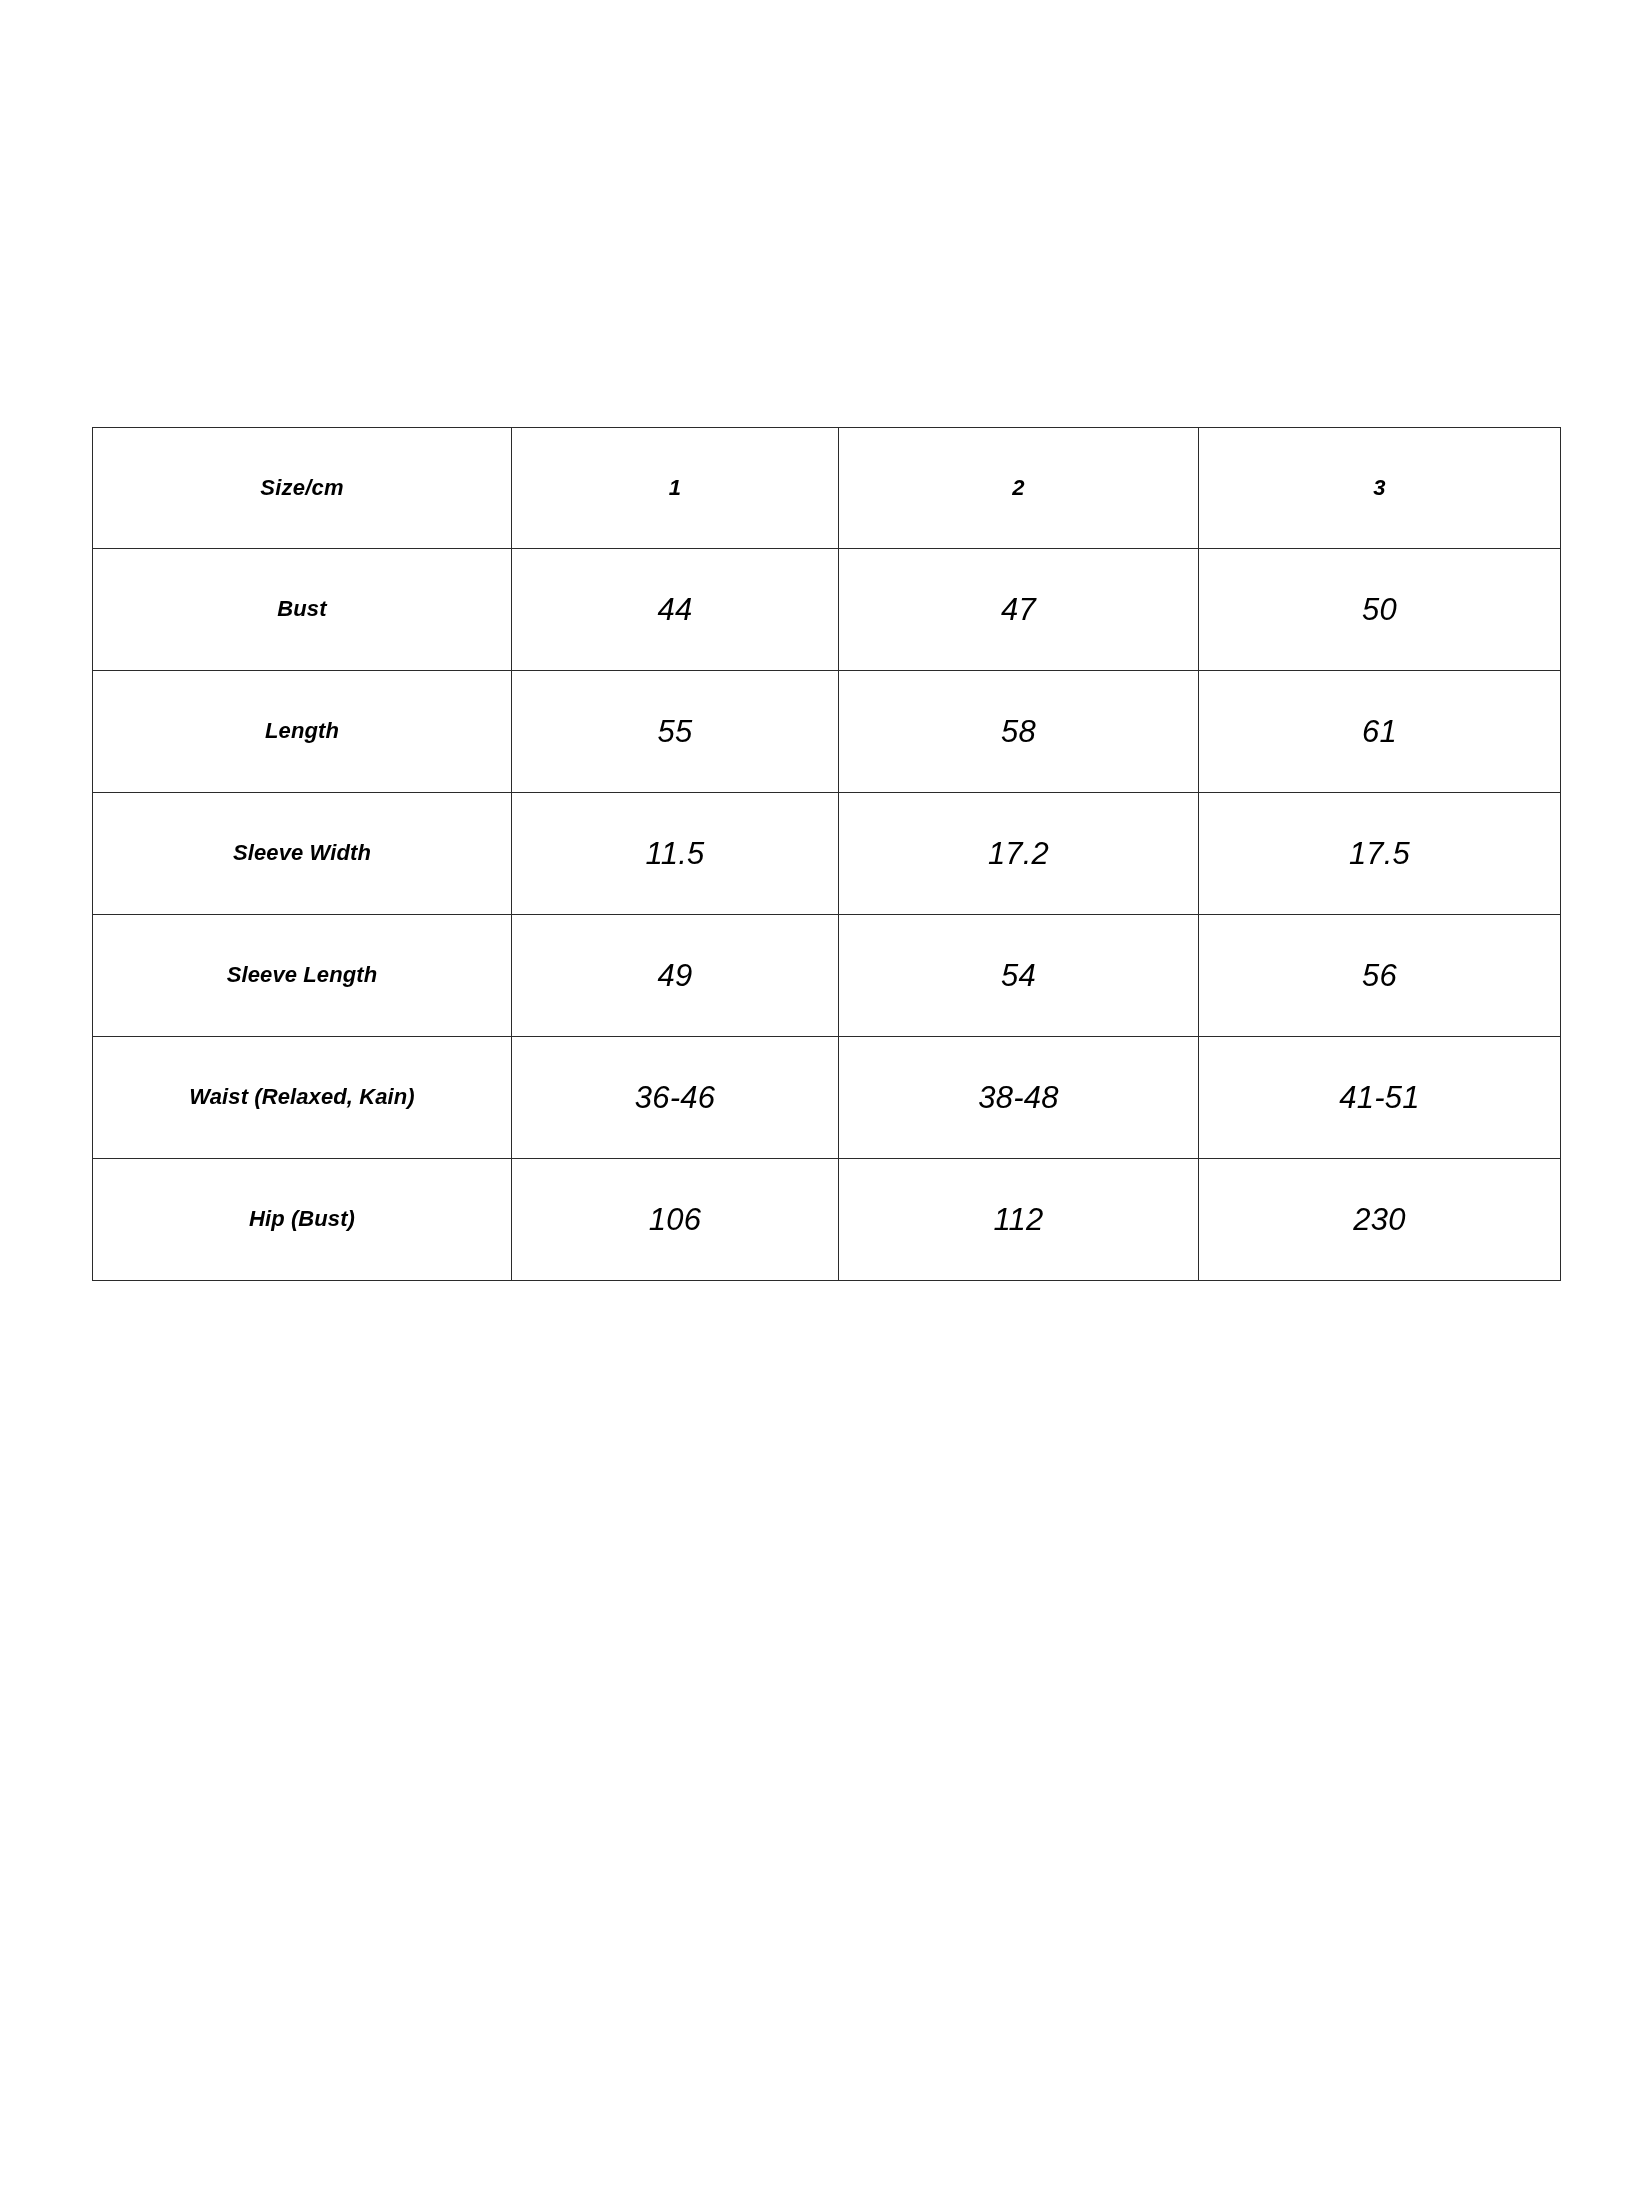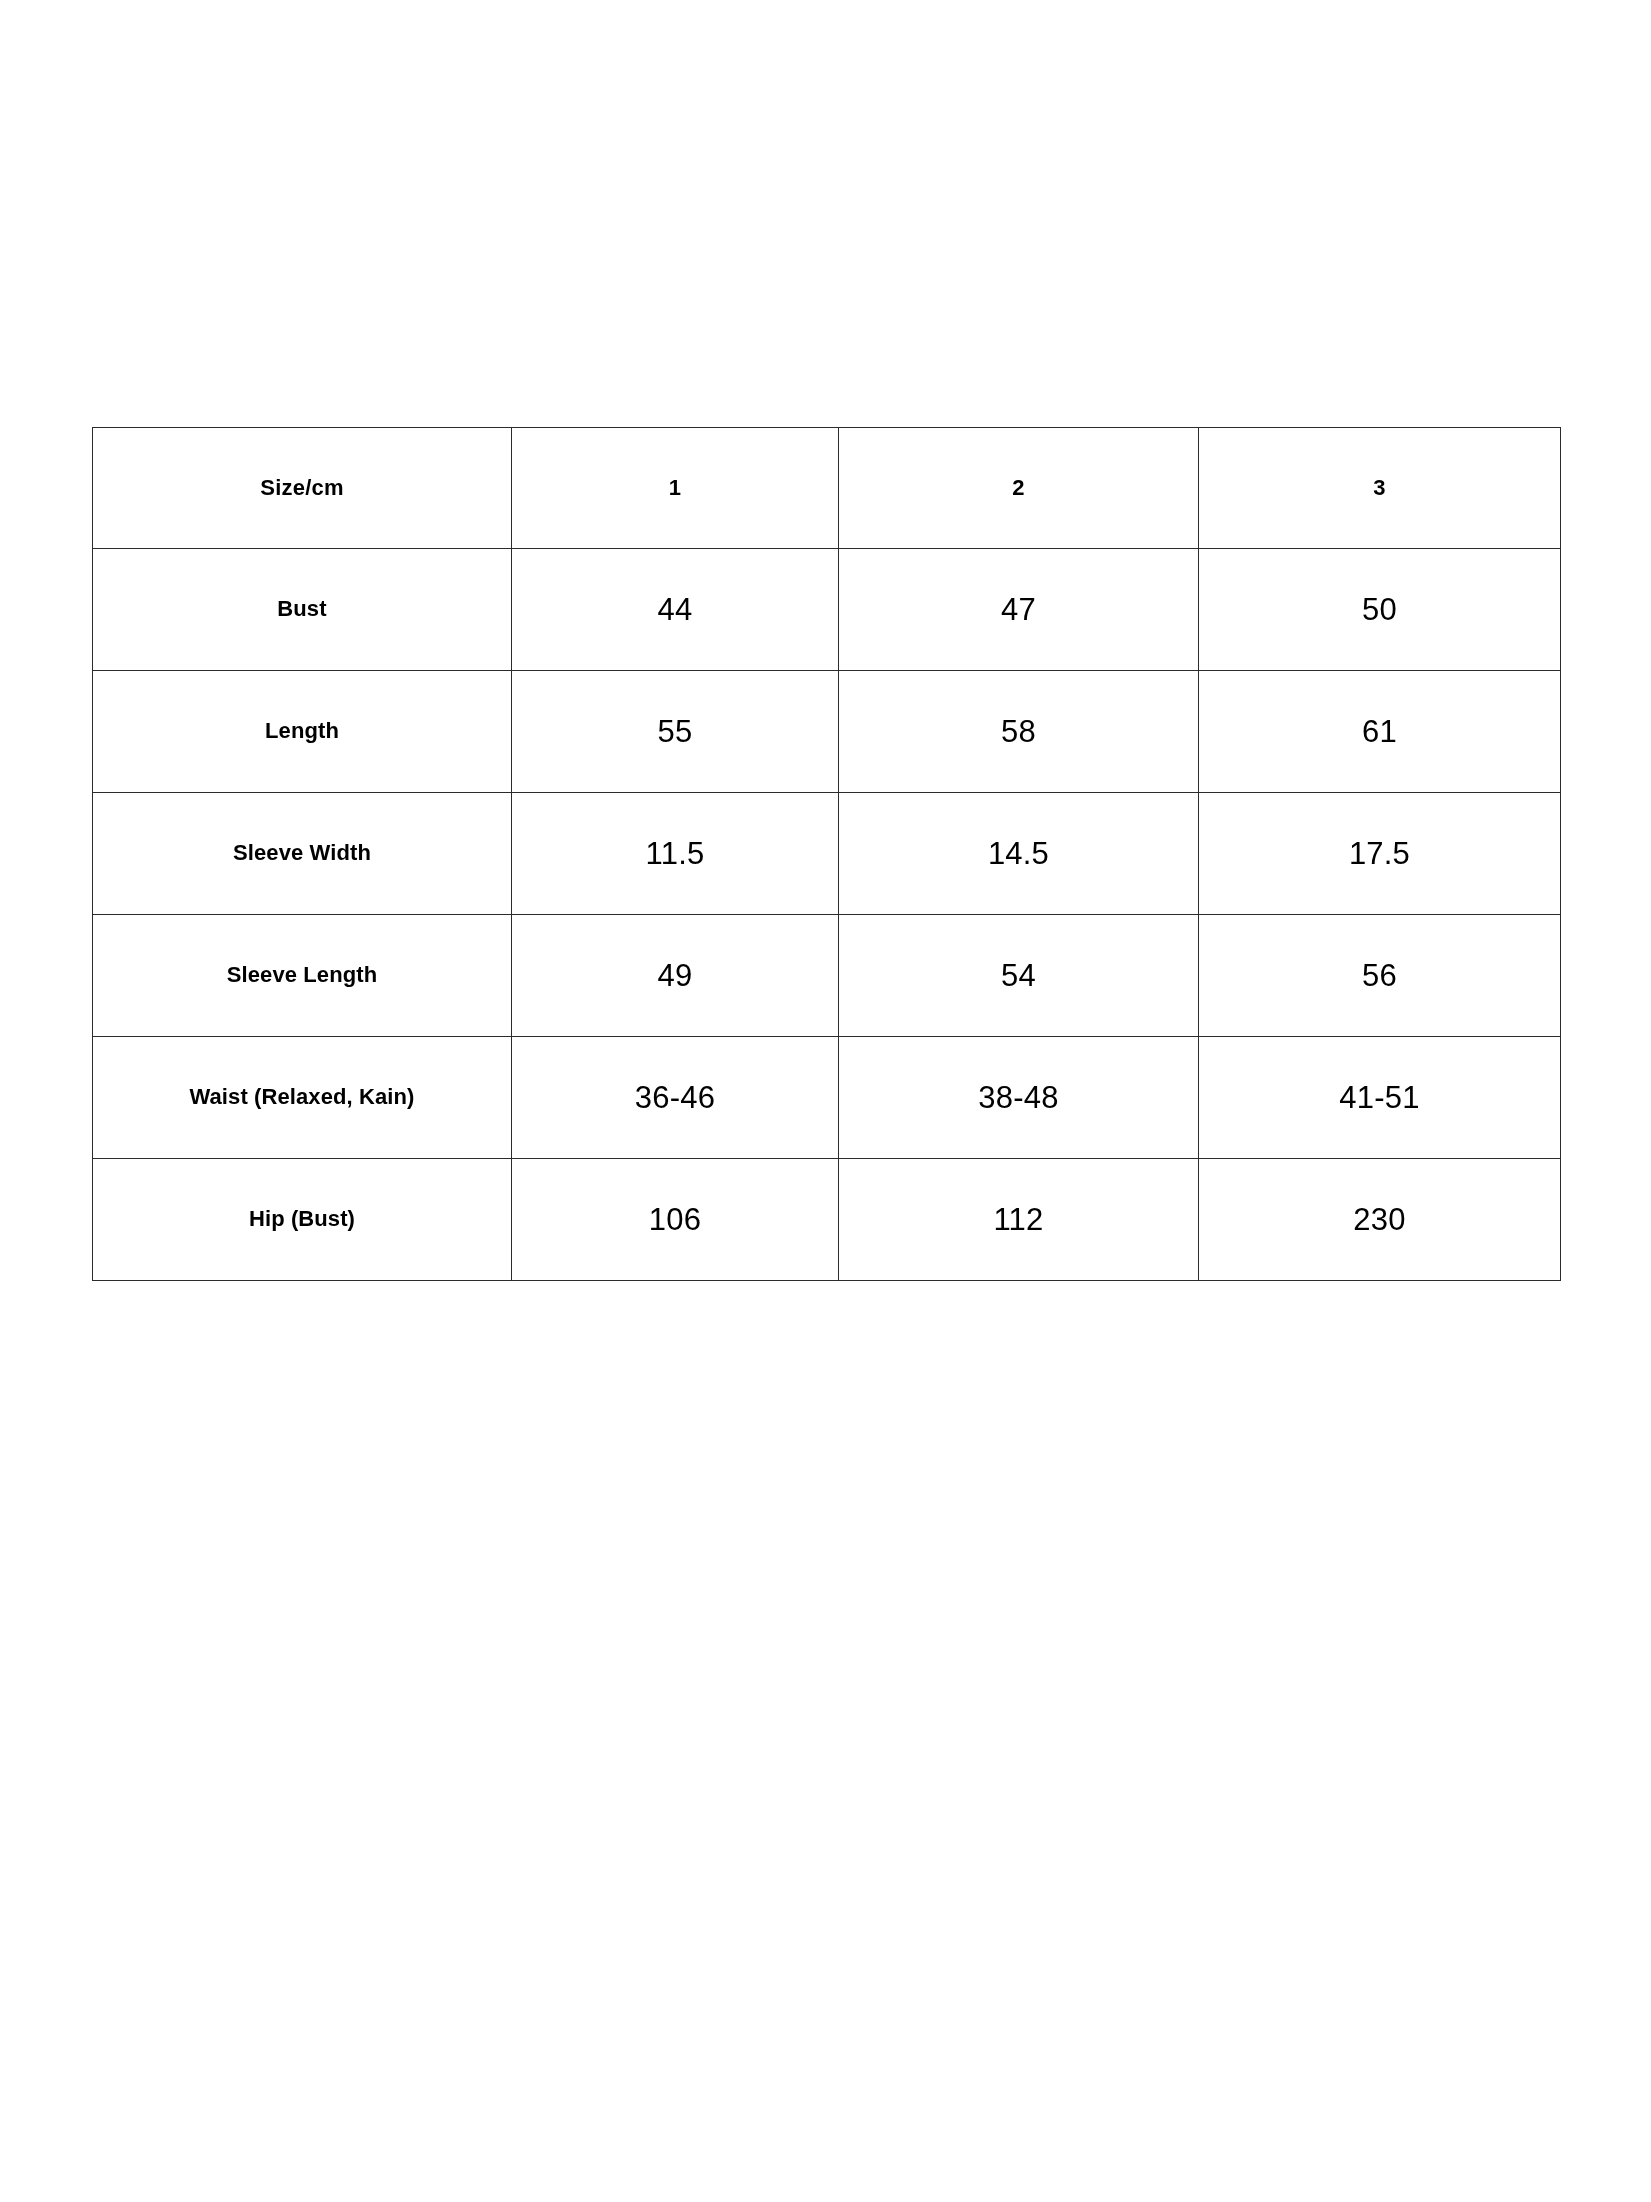--- a/index.html
+++ b/index.html
@@ -18,20 +18,21 @@
     overflow: hidden;
   }
 
   .page {
     position: absolute;
     left: 0;
     top: 0;
     width: 1652px;
     height: 2202px;
     background: #ffffff;
+    font-style: italic;
   }
 
   .size-table-wrap {
     position: absolute;
     left: 92px;
     top: 427px;
     width: 1468px;
   }
 
   table.size-table {
@@ -143,21 +144,21 @@
         </tr>
 
         <tr>
           <td>
             <span class="cell-label">Sleeve Width</span>
           </td>
           <td>
             <span class="cell-value">11.5</span>
           </td>
           <td>
-            <span class="cell-value">14.5</span>
+            <span class="cell-value">17.2</span>
           </td>
           <td>
             <span class="cell-value">17.5</span>
           </td>
         </tr>
 
         <tr>
           <td>
             <span class="cell-label">Sleeve Length</span>
           </td>

